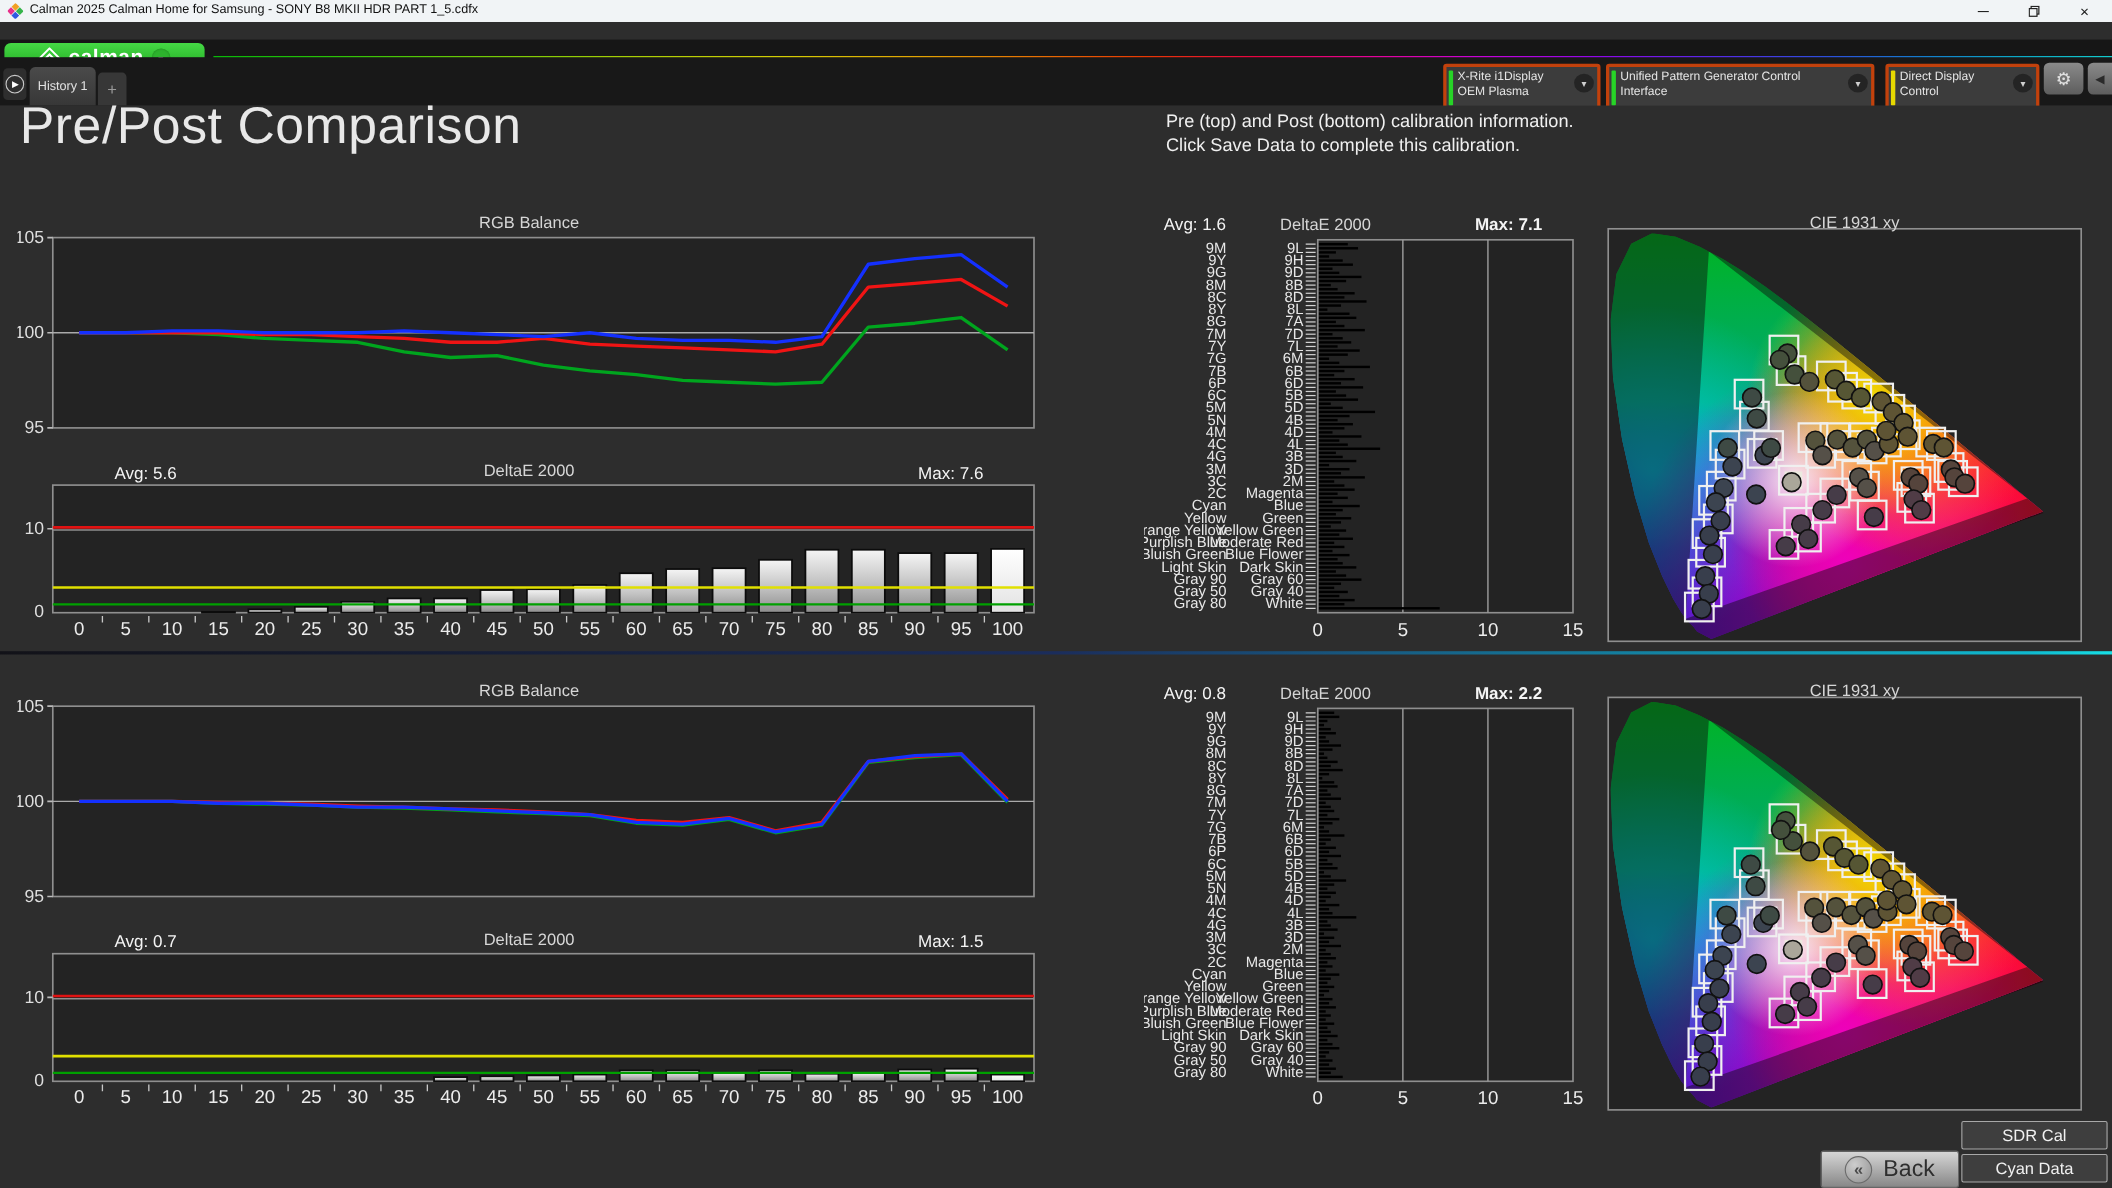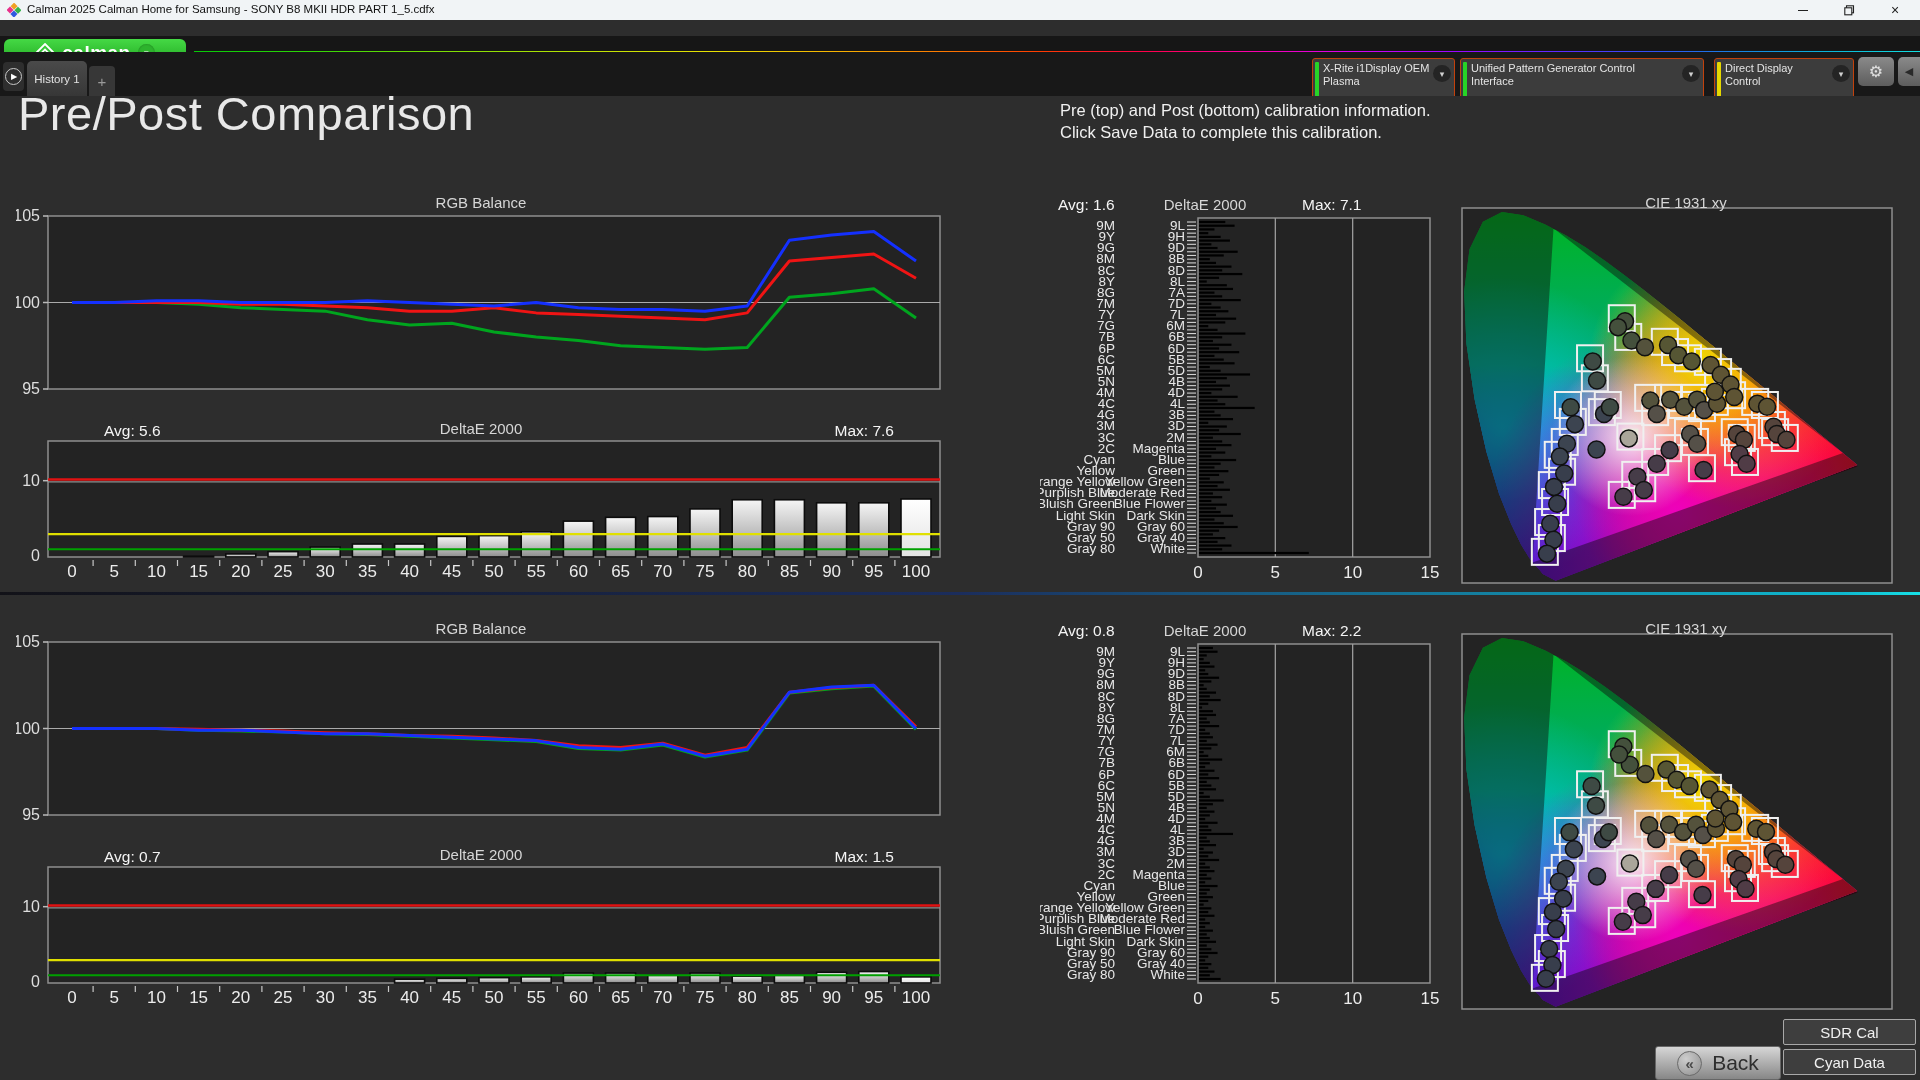--- a/index.html
+++ b/index.html
@@ -24,21 +24,21 @@
   
   .tabbar{position:absolute;left:0;top:52px;width:1920px;height:44px;background:#181818;}
   .navbtn{position:absolute;left:3px;top:10px;width:21px;height:29px;background:#2e2e2e;border-radius:4px;
     display:flex;align-items:center;justify-content:center;}
   .navcirc{width:17px;height:17px;border-radius:50%;border:1.5px solid #c8c8c8;color:#fff;font-size:8px;
     display:flex;align-items:center;justify-content:center;padding-left:1px;box-sizing:border-box;}
   .tab{position:absolute;left:27px;top:9px;width:60px;height:35px;background:linear-gradient(#4a4a4a,#373737);
     border-radius:5px 5px 0 0;color:#e2e2e2;font-size:11.5px;display:flex;align-items:center;justify-content:center;}
   .tabplus{position:absolute;left:89px;top:14px;width:26px;height:30px;background:#373737;border-radius:4px 4px 0 0;
     color:#9a9a9a;font-size:15px;display:flex;align-items:center;justify-content:center;}
-  .dropdown{position:absolute;top:6px;height:44px;background:#3c3c3c;border:1px solid #c2410c;border-radius:3px;box-sizing:border-box;}
+  .dropdown{position:absolute;top:6px;height:44px;background:#3c3c3c;border:3px solid #c2410c;border-radius:3px;box-sizing:border-box;}
   .dd-bar{position:absolute;left:2px;top:3px;bottom:3px;width:4px;border-radius:1px;}
   .dd-label{position:absolute;left:10px;top:3px;right:24px;color:#e4e4e4;font-size:11px;line-height:12.5px;overflow:hidden;}
   .dd-chev{position:absolute;right:3px;top:6px;width:18px;height:17px;border-radius:50%;background:#242424;color:#cfcfcf;
     font-size:9px;display:flex;align-items:center;justify-content:center;}
   .dd-meter{left:1312px;width:143px;}
   .dd-pattern{left:1460px;width:244px;padding-left:25px;}
   .dd-display{left:1714px;width:140px;}
   .bar-green{background:#27d427;} .bar-yellow{background:#e6d800;}
   .iconbtn{position:absolute;top:5px;height:29px;background:linear-gradient(#8a8a8a,#5d5d5d);border-radius:5px;
     color:#e0e0e0;display:flex;align-items:center;justify-content:center;font-size:16px;}
@@ -56,21 +56,21 @@
   .de-pre{left:16px;top:322px;width:930px;height:168px;}
   .cc-pre{left:1040px;top:100px;width:402px;height:396px;}
   .cie-pre{left:1455px;top:96px;width:462px;height:402px;}
   .rgb-post{left:16px;top:522px;width:930px;height:205px;}
   .de-post{left:16px;top:748px;width:930px;height:168px;}
   .cc-post{left:1040px;top:526px;width:402px;height:396px;}
   .cie-post{left:1455px;top:522px;width:462px;height:402px;}
   .de-chart .hdr-avg{left:88px;} .de-chart .hdr-max{right:52px;}
   .cc-chart .hdr-avg{left:18px;width:92px;text-align:left;top:0;}
   .cc-chart .chart-title{left:104px;right:auto;width:122px;top:0;}
-  .cc-chart .hdr-max{left:262px;width:100px;text-align:left;top:0;}
+  .cc-chart .hdr-max{left:262px;width:100px;text-align:right;top:0;font-weight:bold;}
   .divider{position:absolute;left:0;top:496px;width:1920px;height:3px;
     background:linear-gradient(90deg,#121218,#1b2d5c 50%,#0fb9cf 96%,#17e0e6);}
   
   .btn{position:absolute;display:flex;align-items:center;justify-content:center;cursor:pointer;box-sizing:border-box;}
   .btn-sdr{left:1783px;top:923px;width:133px;height:26px;background:#3e3e3e;border:1px solid #a8a8a8;
     border-radius:2px;color:#f0f0f0;font-size:15px;}
   .btn-save{left:1783px;top:953px;width:133px;height:26px;background:#3e3e3e;border:1px solid #a8a8a8;
     border-radius:2px;color:#f0f0f0;font-size:15px;}
   .btn-back{left:1655px;top:950px;width:126px;height:34px;background:linear-gradient(#d6d6d6,#878787);
     border:1px solid #666;border-radius:3px;color:#2e2e2e;font-size:21px;gap:10px;}

